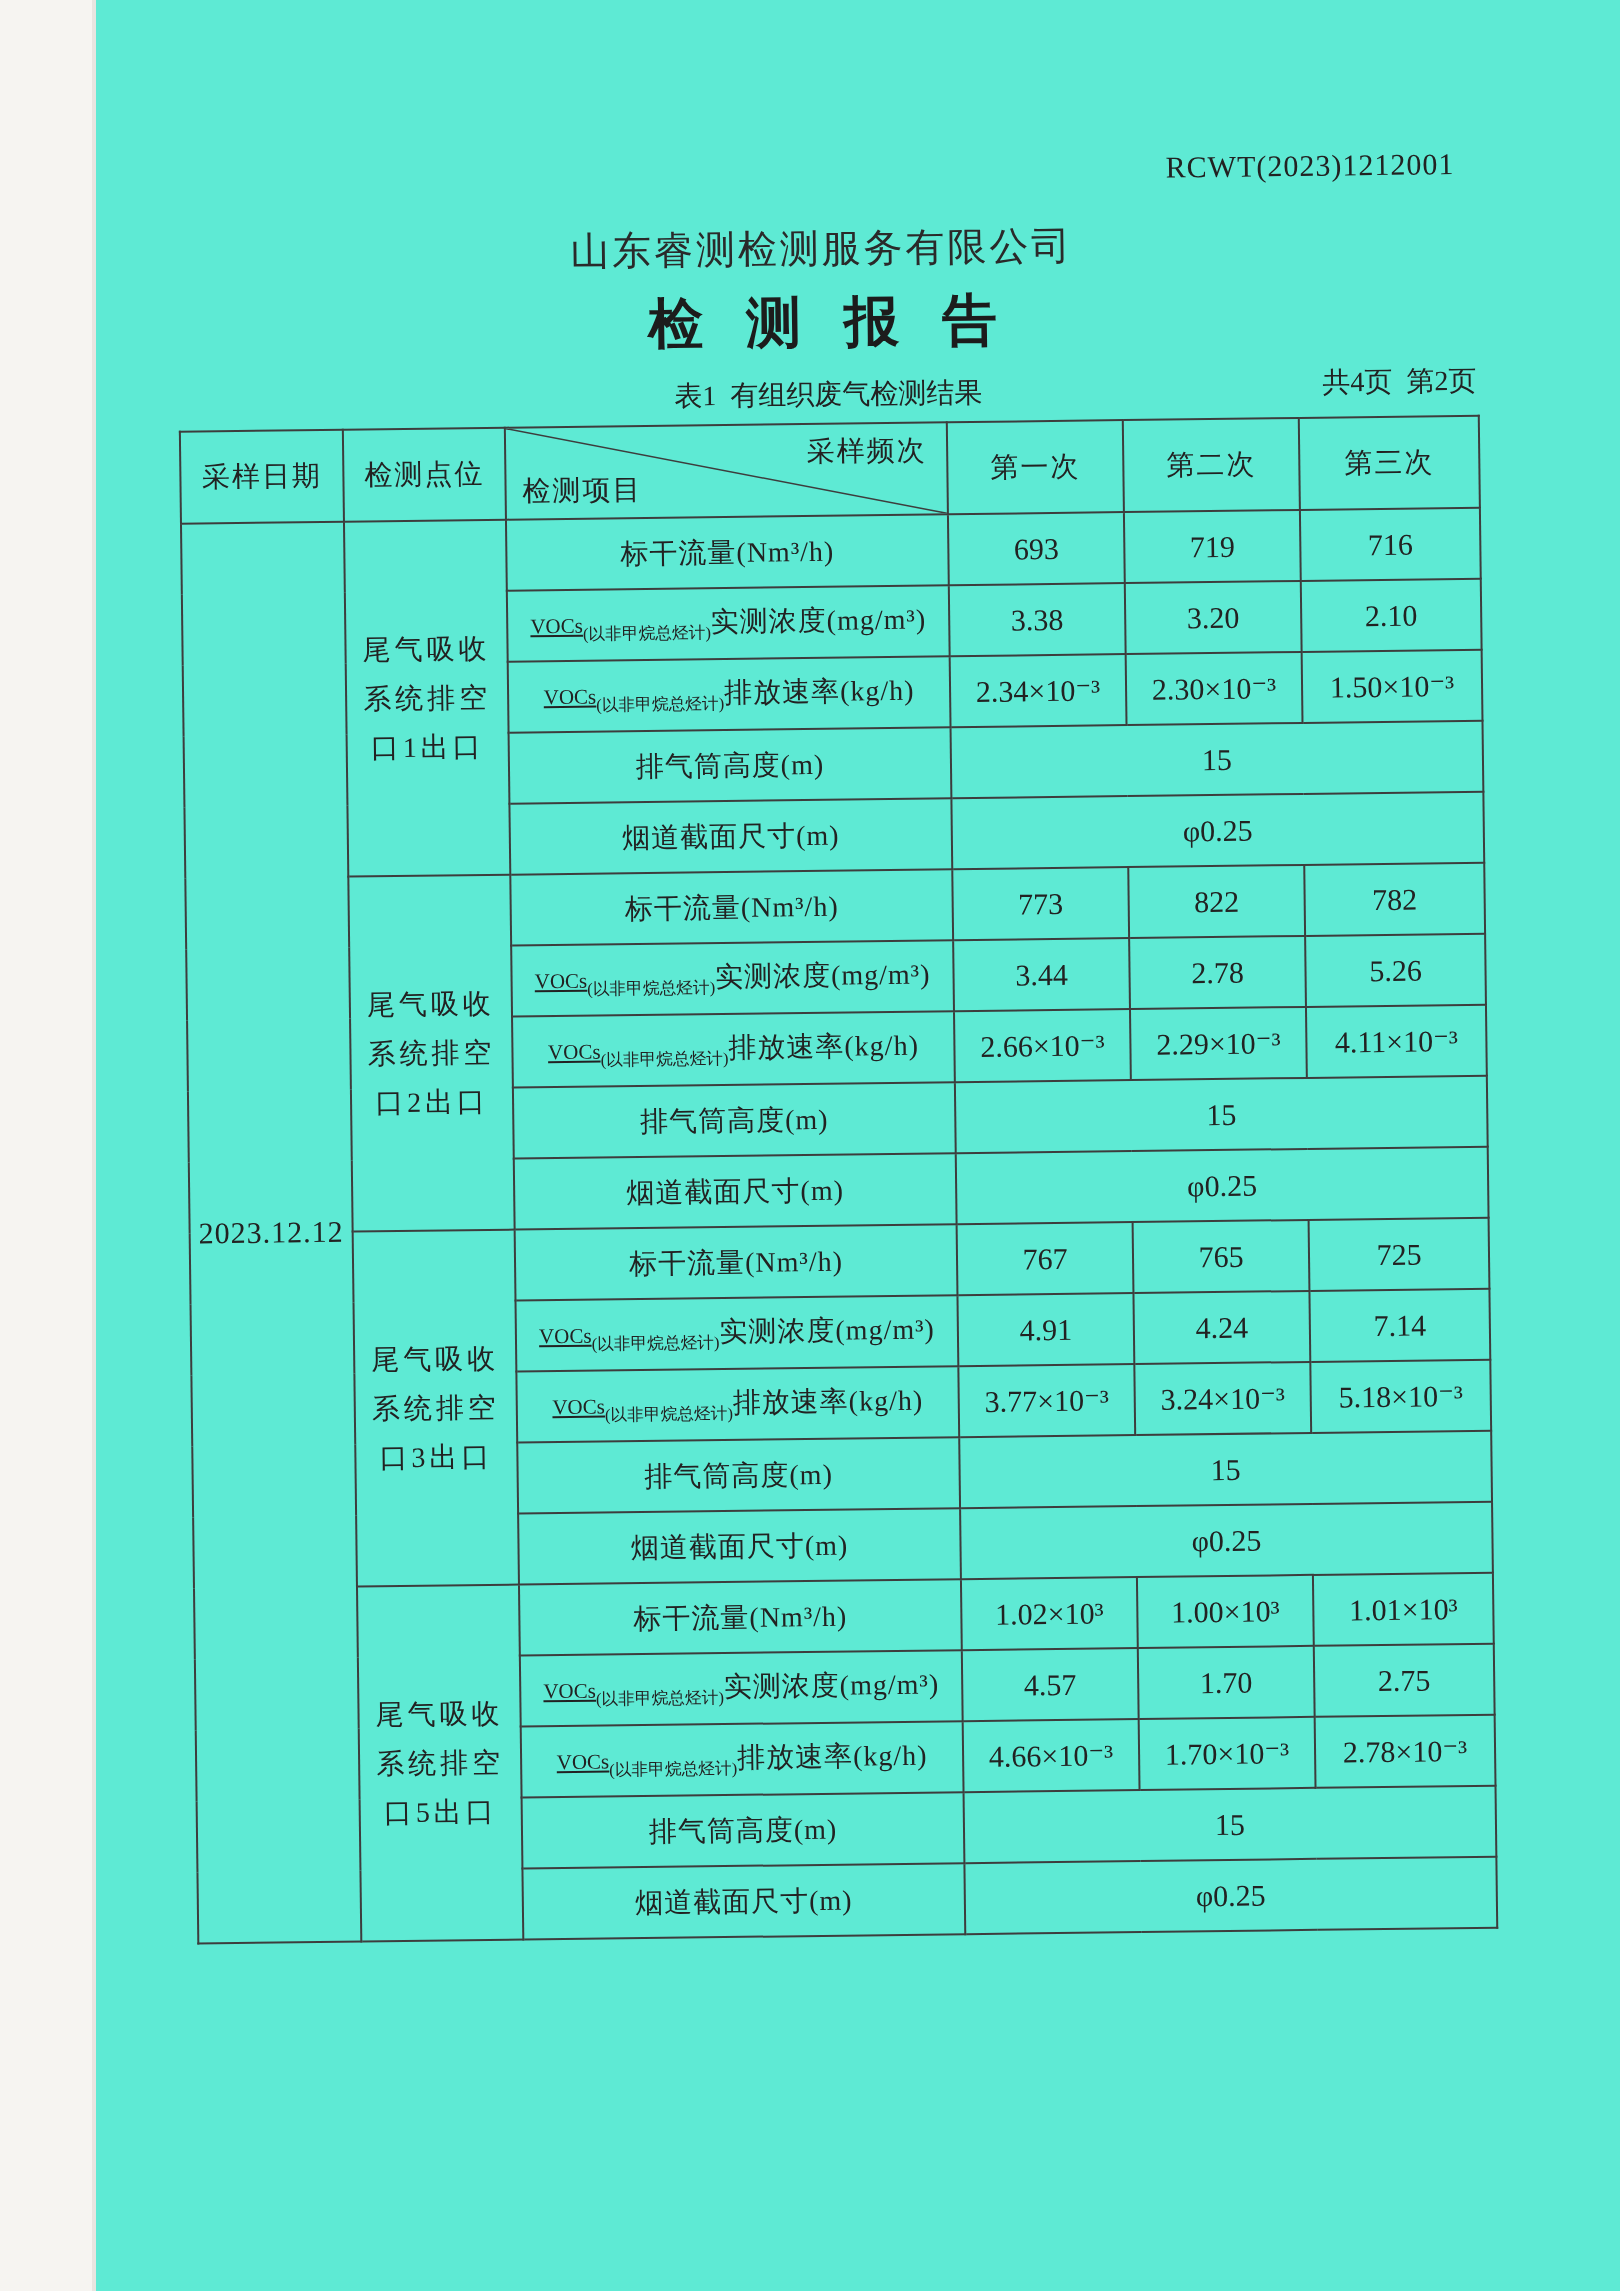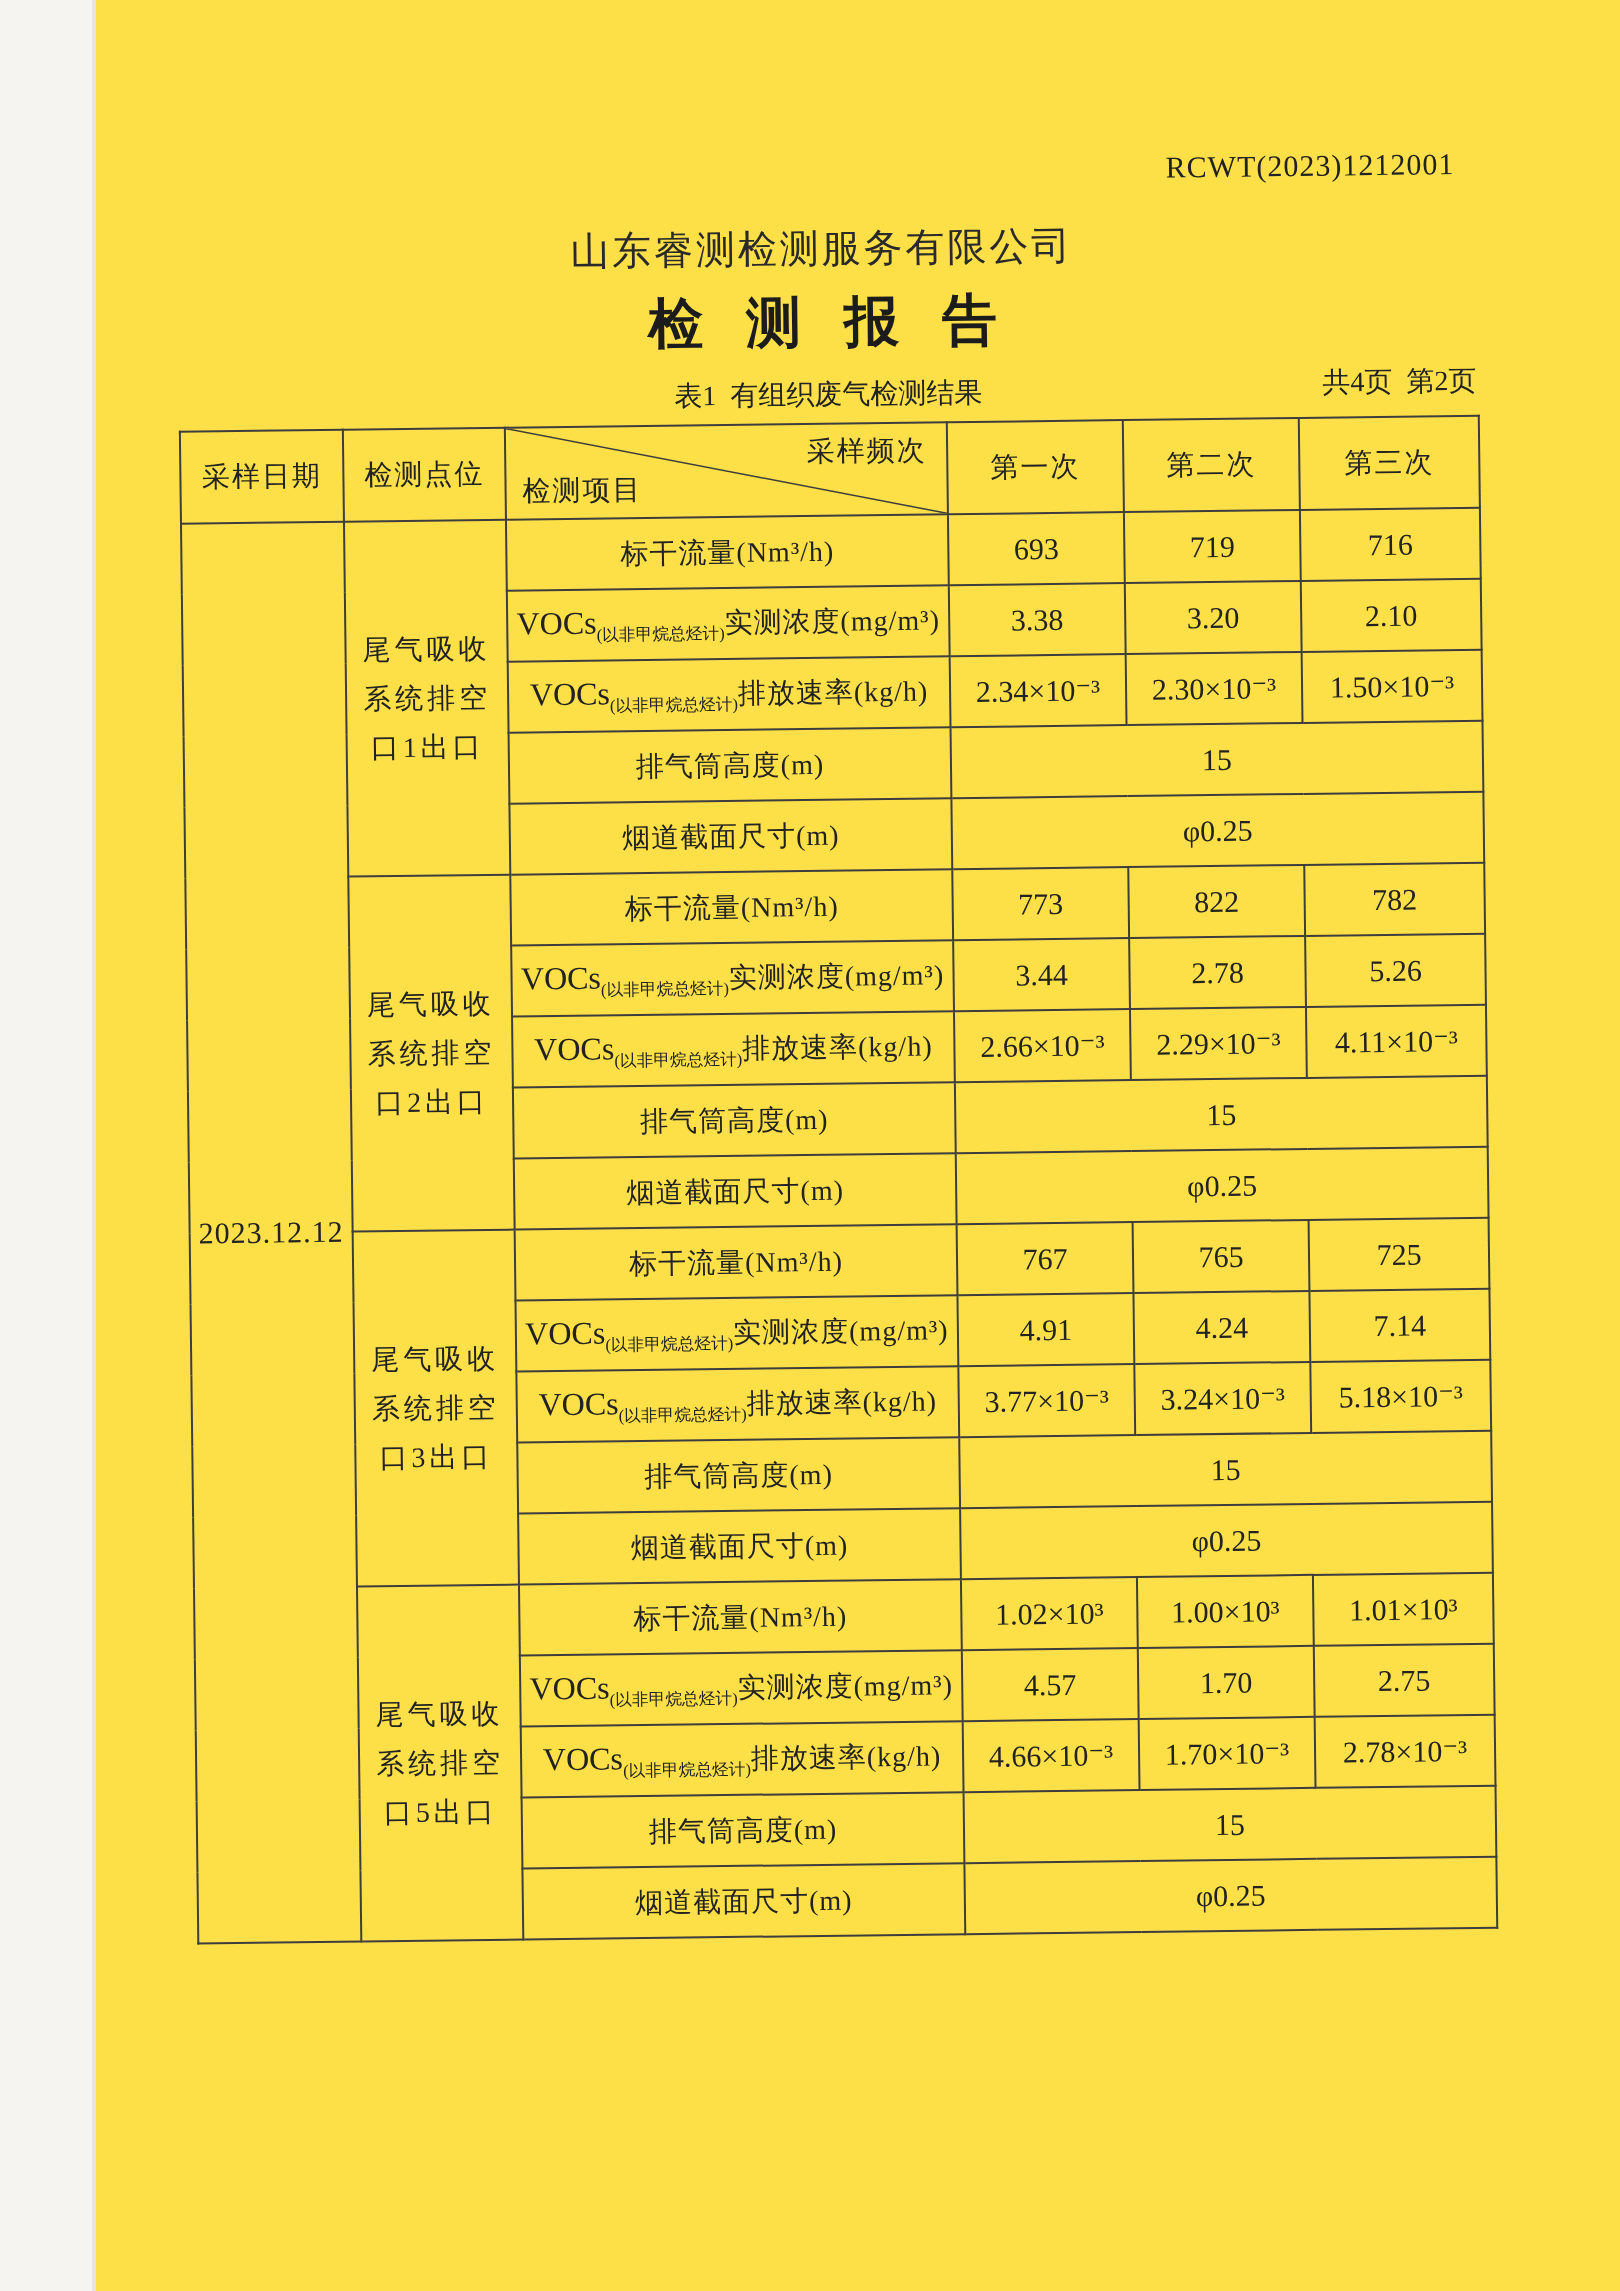--- a/index.html
+++ b/index.html
@@ -5,21 +5,21 @@
   html,body { margin:0; padding:0; }
   body {
     width:1620px; height:2292px;
     background:#f3f1ee;
     font-family:"Liberation Serif","DejaVu Serif",serif;
     color:#222;
     overflow:hidden;
   }
   .page {
     position:relative; width:1620px; height:2292px;
-    background:#fde047; overflow:hidden;
+    background:#5eead4; overflow:hidden;
   }
   .edge-band {
     position:absolute; left:0; top:0; width:93px; height:100%;
     background:#f6f4f1;
   }
   .fold-line {
     position:absolute; left:92px; top:0; width:3.9px; height:100%;
     background:#e8e5e0;
   }
   .content {
@@ -79,21 +79,21 @@
   .diag-bottom{ position:absolute; bottom:7.8px; left:15.7px; font-size:28px; letter-spacing:2px; }
   td.date {
     font-size:30px; letter-spacing:1px;
   }
   td.point {
     font-size:28px; letter-spacing:3.9px; line-height:1.75;
     white-space:pre-line;
   }
   td.lbl { font-size:28px; letter-spacing:1px; }
   td.lbl-vocs { text-align:left; padding-left:9.8px; letter-spacing:0; }
-  .vocs-prefix { font-size:32px; }
+  .vocs-prefix { font-size:21px;text-decoration:underline; }
   .vocs-sub { font-size:16.7px; vertical-align:-6.9px; letter-spacing:0; }
   .vocs-suffix { font-size:28px; letter-spacing:1px; }
   td.val { font-size:30px; }
 </style>
 </head>
 <body>
 
 <div class="page">
   <div class="edge-band"></div>
   <div class="fold-line"></div>

